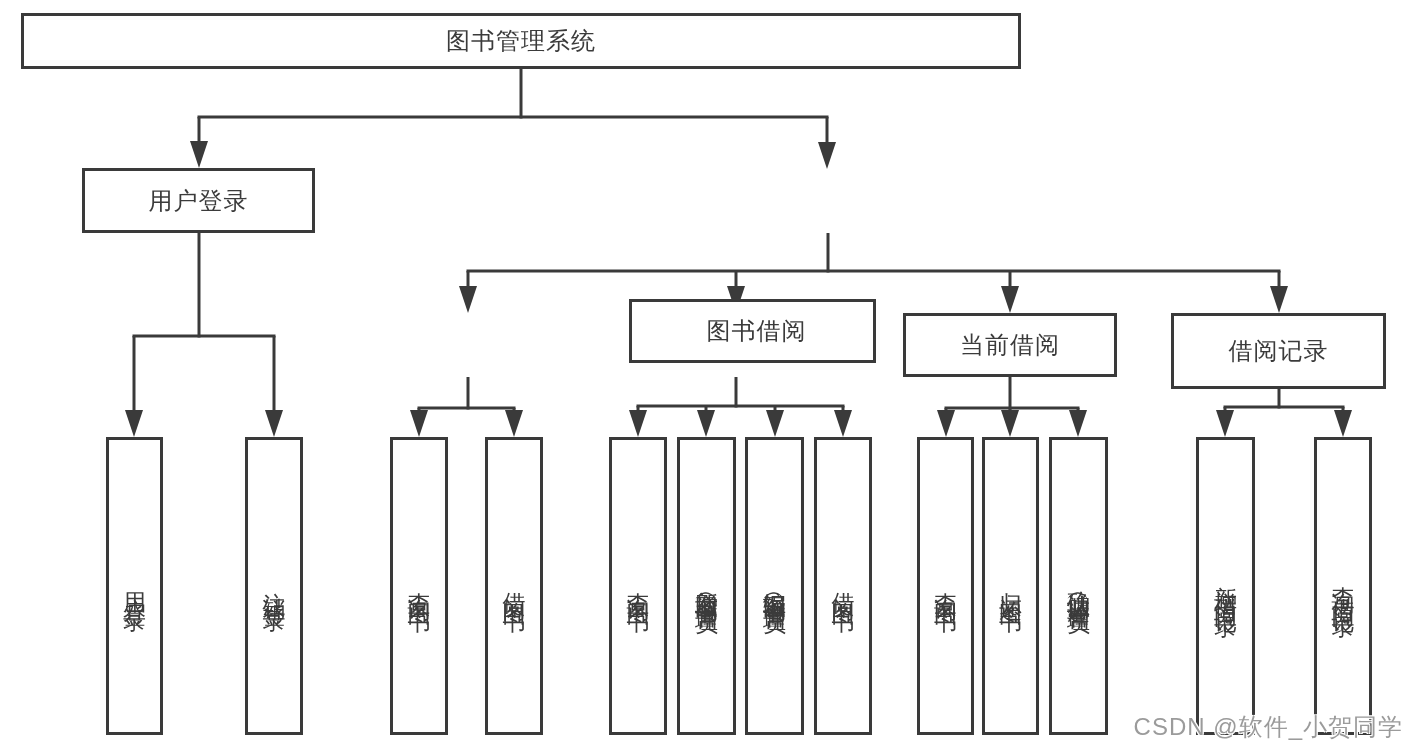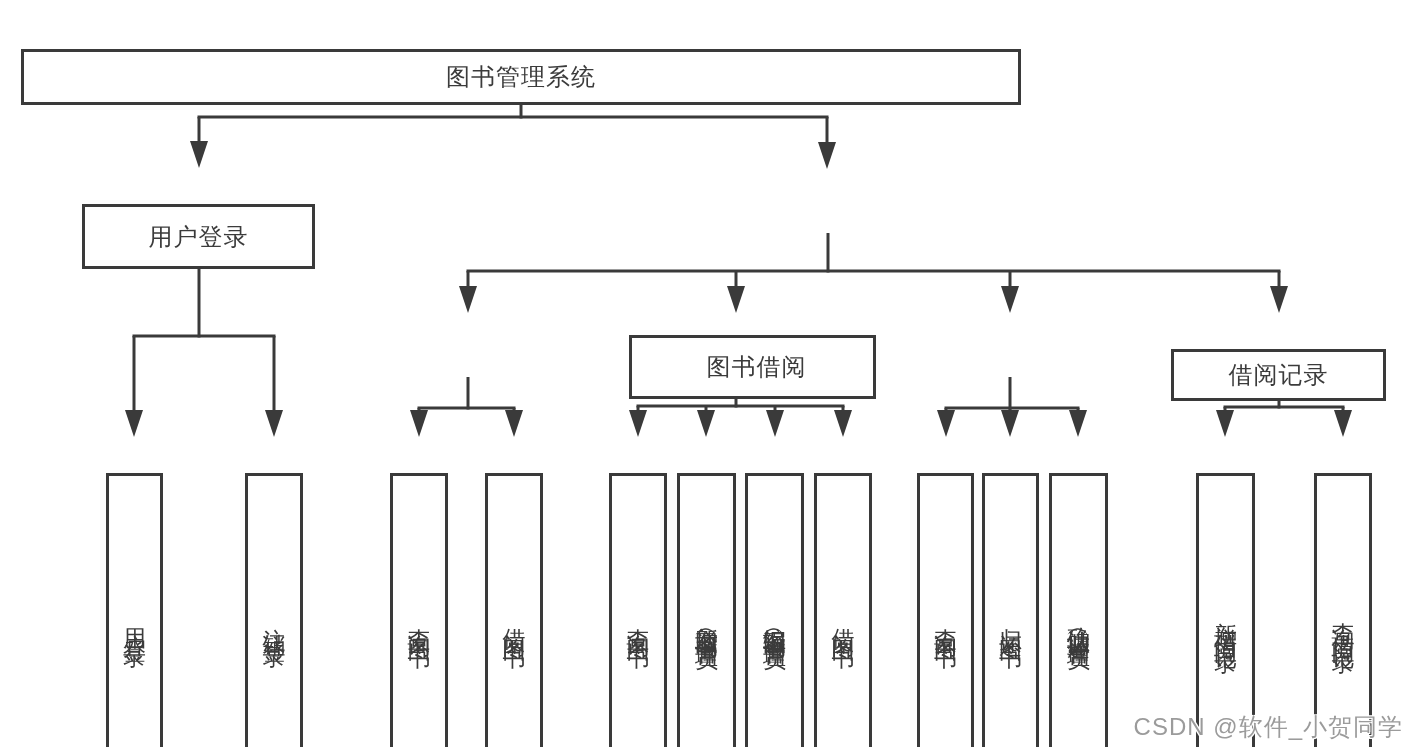--- a/index.html
+++ b/index.html
@@ -21,21 +21,20 @@
   .box{
     position:absolute;
     box-sizing:border-box;
     border:3px solid var(--line);
     background:#fff;
     display:flex;
     align-items:center;
     justify-content:center;
     color:var(--text);
     z-index:2;
-    margin-top:36px;
   }
   .h-label{
     font-size:24px;
     letter-spacing:1px;
     white-space:nowrap;
   }
   .leaf .v-label{
     writing-mode:vertical-rl;
     text-orientation:mixed;
     font-size:23px;
@@ -135,21 +134,24 @@
     <span class="h-label">图书管理系统</span>
   </div>
 
   <div class="box" style="left:82px;top:168px;width:233px;height:65px;">
     <span class="h-label">用户登录</span>
   </div>
 
   <div class="box" style="left:629px;top:299px;width:247px;height:64px;padding-left:8px;">
     <span class="h-label">图书借阅</span>
   </div>
-  <div class="box" style="left:1171px;top:313px;width:215px;height:52px;">
+  <div class="box" style="left:903px;top:313px;width:214px;height:64px;">
+    <span class="h-label">当前借阅</span>
+  </div>
+  <div class="box" style="left:1171px;top:313px;width:215px;height:76px;">
     <span class="h-label">借阅记录</span>
   </div>
 
   <div class="box leaf" style="left:106px;top:437px;width:57px;height:298px;">
     <span class="v-label">用户登录</span>
   </div>
   <div class="box leaf" style="left:245px;top:437px;width:58px;height:298px;">
     <span class="v-label">注销登录</span>
   </div>
 

